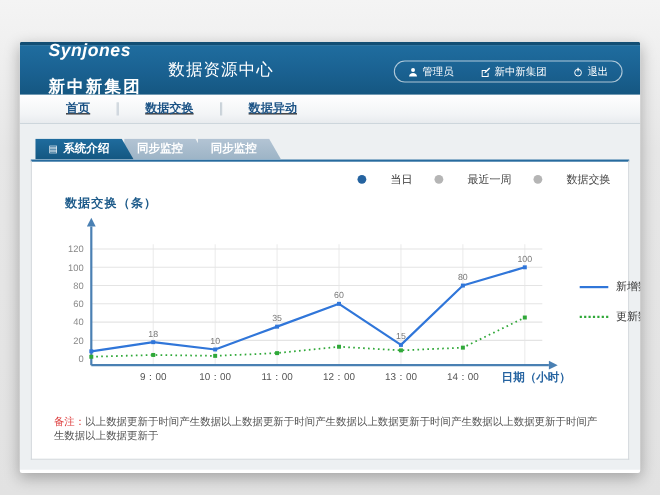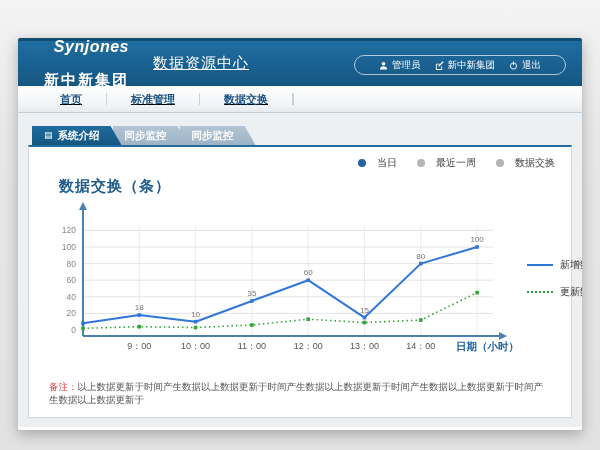--- a/index.html
+++ b/index.html
@@ -6,26 +6,26 @@
   html,body { width:600px; height:450px; overflow:hidden; }
   body { background:#e8e8e8; font-family:"Liberation Sans","DejaVu Sans",sans-serif; position:relative; }
   .backdrop { position:absolute; inset:0; background:linear-gradient(180deg,#f4f4f4 0%,#e7e7e7 30%,#e2e2e2 100%); }
 
   .window { position:absolute; left:18px; top:38px; width:564px; height:392px; background:#fff;
             box-shadow:0 4px 14px rgba(0,0,0,.28); border-radius:2px; overflow:hidden; }
 
   
   .header { height:48px; background:linear-gradient(180deg,#1f6d9f 0%,#1a6191 55%,#155781 100%);
             border-top:3px solid #124e74; display:flex; align-items:center; padding:0 14px 0 26px; position:relative; }
-  .logo { display:flex; flex-direction:column; align-items:flex-end; line-height:1.05; margin-right:18px;gap:16px; }
+  .logo { display:flex; flex-direction:column; align-items:flex-start; line-height:1.05; margin-right:18px;gap:16px; }
   .logo-primary { color:#fff; font-size:16px; font-weight:bold; font-style:italic; letter-spacing:.5px; position:relative; }
   .logo-secondary { color:#fff; font-size:15px; font-weight:bold; letter-spacing:2px; }
-  .app-title { color:#fff; font-size:15px; letter-spacing:1px; margin-left:6px;text-decoration:underline; }
+  .app-title { color:#fff; font-size:15px; letter-spacing:1px; margin-left:6px; }
   .account-pill { position:absolute; right:16px; top:14px; height:20px; border:1px solid rgba(255,255,255,.65);
-                  border-radius:11px; display:flex; align-items:center; padding:0 24px; gap:14px; }
+                  border-radius:11px; display:flex; align-items:center; padding:0 12px; gap:24px; }
   .account-item { display:flex; align-items:center; gap:4px; color:#fff; font-size:9.5px; cursor:pointer; white-space:nowrap; }
   .account-item svg { display:block; }
 
   
   .nav { height:27px; background:linear-gradient(180deg,#ffffff 0%,#f2f4f6 70%,#e8ebee 100%);
          border-bottom:1px solid #c2ccd4; display:flex; align-items:center; padding-left:18px;text-decoration:underline; }
   .nav-item { font-size:11px; font-weight:bold; color:#1d5486; padding:0 24px; cursor:pointer; line-height:26px; }
   .nav-sep { width:1px; height:12px; background:#c9d2d9; }
 
   
@@ -33,26 +33,26 @@
   .tabs { display:flex; margin-left:4px; height:19px; position:relative; z-index:2; }
   .tab { height:19px; line-height:19px; color:#fff; font-size:10.5px; font-weight:bold;
          padding:0 22px 0 12px; margin-right:-9px; cursor:pointer;
          clip-path:polygon(0 0,calc(100% - 11px) 0,100% 100%,0 100%); display:flex; align-items:center; gap:5px; }
   .tab.active { background:linear-gradient(180deg,#1f6c9e,#145781); z-index:3; }
   .tab.inactive { background:linear-gradient(180deg,#b3c4d4,#9db4c6); z-index:1; }
   .tab-icon { font-size:9px; line-height:1; }
 
   .panel { background:#fff; border:1px solid #d4d9dd; border-top:2px solid #276b9e; height:273px; position:relative; }
   .radio-row { position:absolute; top:9px; right:16px; display:flex; gap:20px; }
-  .radio-item { display:flex; align-items:center; gap:11px; font-size:10px; color:#444; cursor:pointer; }
+  .radio-item { display:flex; align-items:center; gap:22px; font-size:10px; color:#444; cursor:pointer; }
   .radio-dot { width:8px; height:8px; border-radius:50%; background:#b5b5b5; }
   .radio-item.selected .radio-dot { background:#2563a0; }
   .radio-item.selected { color:#333; }
 
-  .chart-title { margin:30px 12px 0 30px; font-size:15px; font-weight:bold; color:#1f5c8b; letter-spacing:1px; }
+  .chart-title { margin:30px 12px 0 30px; font-size:11px; font-weight:bold; color:#1f5c8b; letter-spacing:1px; }
   .chart-row { display:flex; align-items:flex-start; }
   .chart-mount { margin-left:8px; }
   .legend { margin-top:62px; margin-left:4px; display:flex; flex-direction:column; gap:13px; }
   .legend-item { display:flex; align-items:center; gap:7px; font-size:10px; color:#333; cursor:pointer; white-space:nowrap; }
   .legend-line { width:26px; height:0; }
   .legend-line.solid { border-top:2px solid #3076d9; }
   .legend-line.dotted { border-top:2px dotted #2fa838; }
 
   .note { text-align:left; font-size:9.5px; color:#555; margin-top:8px; padding:0 20px; line-height:1.4; }
   .note .red { color:#dd3b3b; }
@@ -98,25 +98,25 @@
             </svg>
         </span>
         <span>退出</span>
       </span>
     </div>
   </div>
 
   <div class="nav">
     <span class="nav-item">首页</span>
     <span class="nav-sep"></span>
-    <span class="nav-item">标准管理</span>
     <span class="nav-sep"></span>
     <span class="nav-item">数据交换</span>
     <span class="nav-sep"></span>
     <span class="nav-sep"></span>
+    <span class="nav-item">数据异动</span>
   </div>
 
   <div class="content">
     <div class="tabs">
       <div class="tab active">
         <span class="tab-icon">▤</span>
         <span>系统介绍</span>
       </div>
       <div class="tab inactive">
         <span>同步监控</span>

